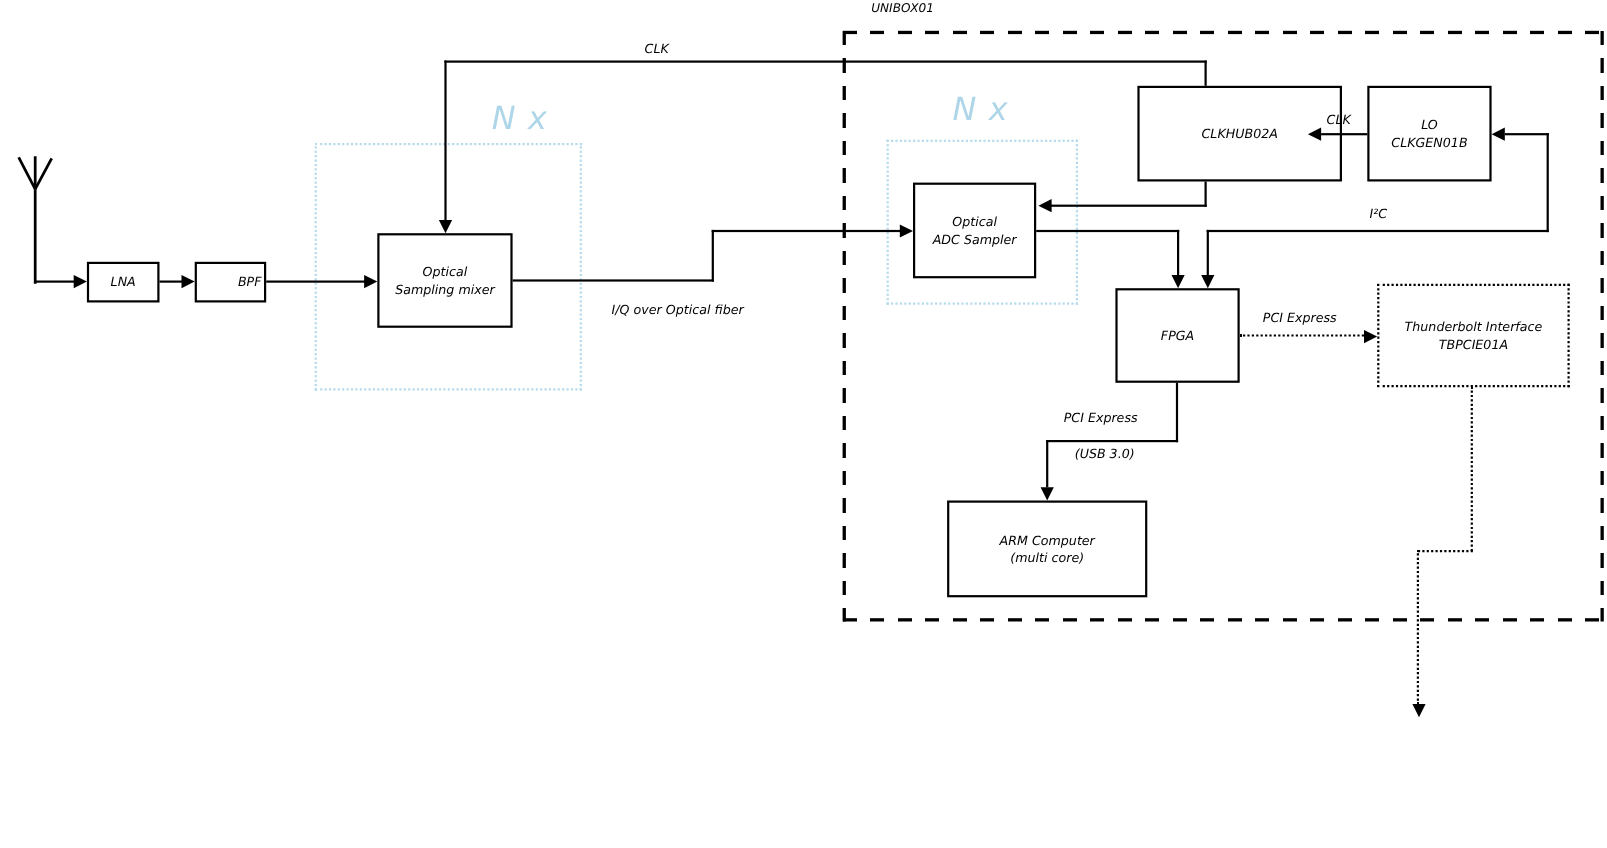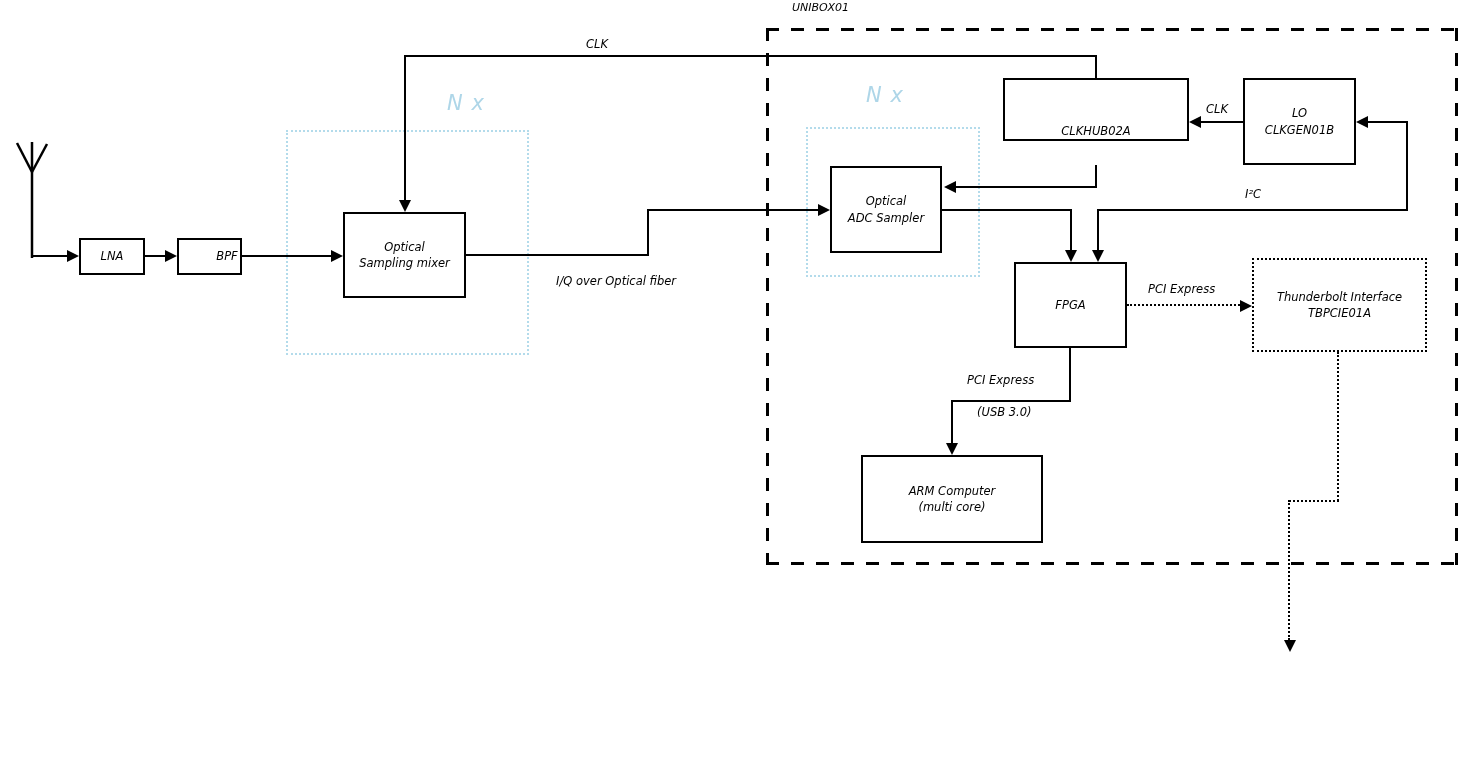--- a/index.html
+++ b/index.html
@@ -35,21 +35,21 @@
   
   .group-box{
     position:absolute;
     border:2px dotted var(--group-blue,#b3dbeb);
     box-sizing:border-box;
     background:transparent;
   }
   .nx{
     position:absolute;
     color:var(--nx-blue,#aed6e8);
-    font-size:21px;
+    font-size:29px;
     line-height:1;
     letter-spacing:1px;
   }
   
   .hline{position:absolute;height:2px;background:#000;}
   .vline{position:absolute;width:2px;background:#000;}
   
   .dot-h{position:absolute;height:0;border-top:2px dotted #000;}
   .dot-v{position:absolute;width:0;border-left:2px dotted #000;}
   
@@ -93,21 +93,21 @@
     <span>BPF</span>
   </div>
   <div class="box" style="left:343px;top:212px;width:123px;height:86px;">
     <span>Optical</span>
     <span>Sampling mixer</span>
   </div>
   <div class="box" style="left:830px;top:166px;width:112px;height:87px;">
     <span>Optical</span>
     <span>ADC Sampler</span>
   </div>
-  <div class="box" style="left:1003px;top:78px;width:186px;height:63px;justify-content:flex-end;">
+  <div class="box" style="left:1034px;top:78px;width:186px;height:87px;">
     <span>CLKHUB02A</span>
   </div>
   <div class="box" style="left:1243px;top:78px;width:113px;height:87px;">
     <span>LO</span>
     <span>CLKGEN01B</span>
   </div>
   <div class="box" style="left:1014px;top:262px;width:113px;height:86px;">
     <span>FPGA</span>
   </div>
   <div class="box" style="left:861px;top:455px;width:182px;height:88px;">

